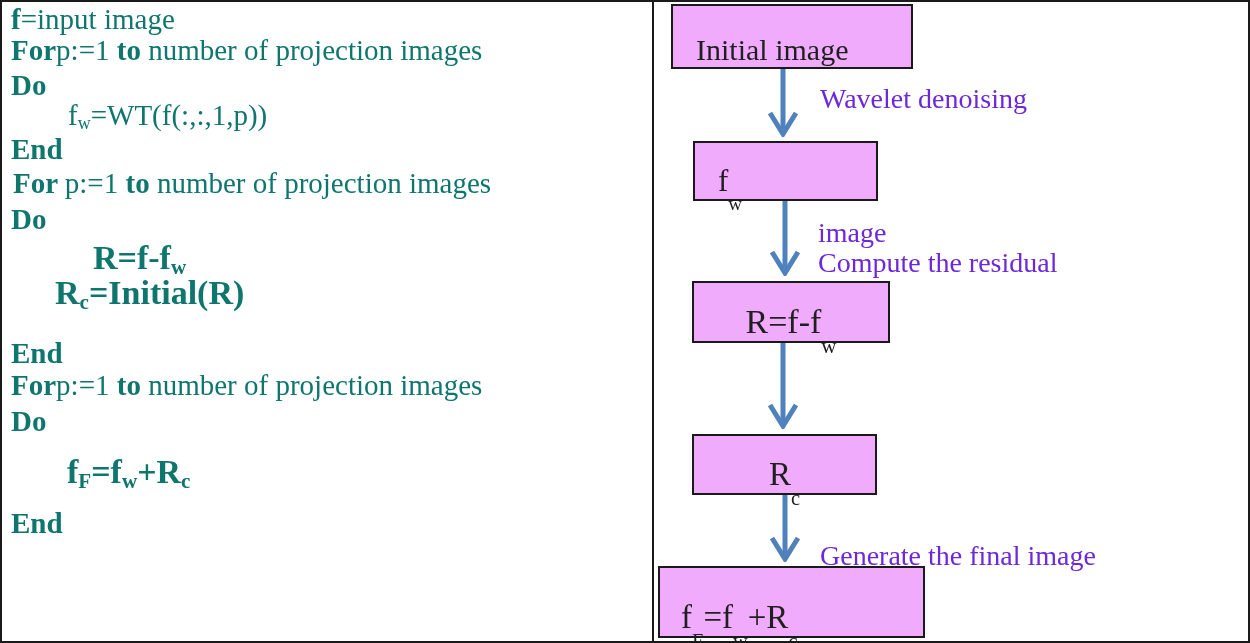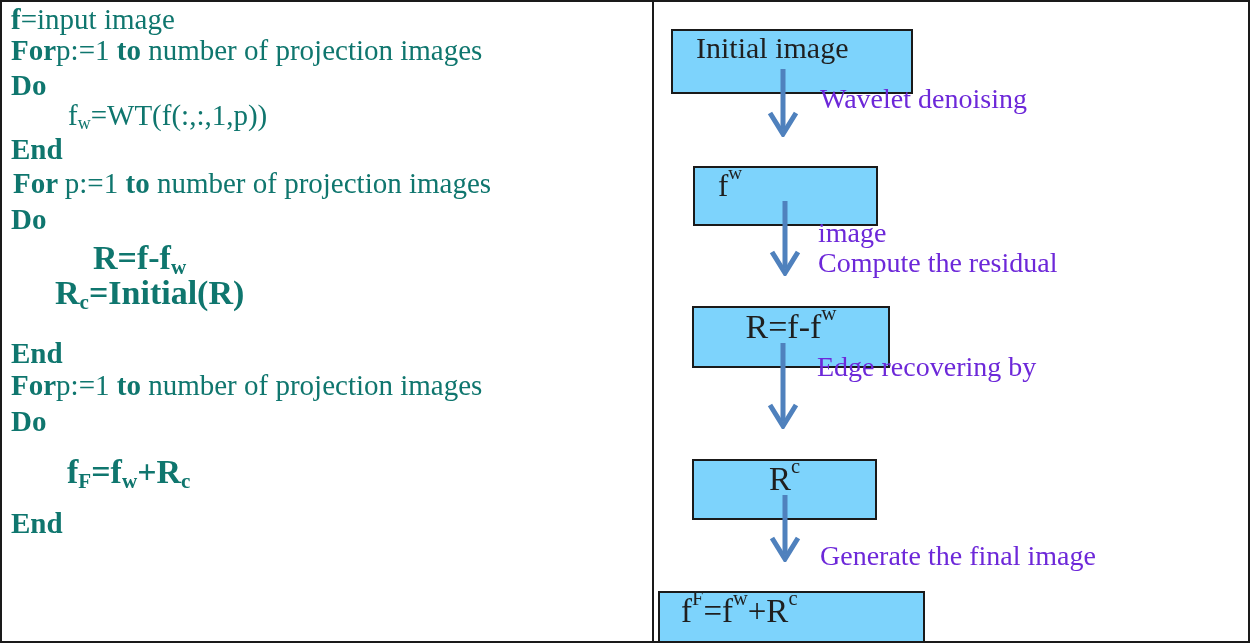--- a/index.html
+++ b/index.html
@@ -35,26 +35,25 @@
     line-height:0;
     vertical-align:baseline;
     position:relative;
     top:0.24em;
   }
   
   .flow-box{
     position:absolute;
     box-sizing:border-box;
     border:2px solid #1a1a1a;
-    background:#7dd3fc;
+    background:#f0abfc;
     display:flex;
-    align-items:flex-start;
+    align-items:flex-end;
     white-space:nowrap;
     color:#1f1f1f;
-    margin-top:25px;
   }
   .flow-box.left-text{justify-content:flex-start;}
   .flow-box.center-text{justify-content:center;}
   .arrow-label{
     position:absolute;
     white-space:nowrap;
     font-size:28px;
     line-height:33px;
     color:#6d28d9;
   }
@@ -122,21 +121,20 @@
     <div class="flow-box center-text" style="left:692px;top:281px;width:198px;height:62px;font-size:34px">
         <span>R=f-f</span>
         <sub>w</sub>
       </div>
 
     <svg class="flow-arrow" style="left:765px;top:343px" width="36" height="86">
       <line x1="18" y1="0" x2="18" y2="78" stroke="#4f81bd"></line>
       <polyline points="5,62 18,83 31,62" stroke="#4f81bd"></polyline>
     </svg>
     <div class="arrow-label loose" style="left:817px;top:346px">
-      <div>Edge recovering by</div>
     </div>
 
     <div class="flow-box center-text" style="left:692px;top:434px;width:185px;height:61px;font-size:33px">
         <span>R</span>
         <sub>c</sub>
       </div>
 
     <svg class="flow-arrow" style="left:767px;top:495px" width="36" height="67">
       <line x1="18" y1="0" x2="18" y2="59" stroke="#4f81bd"></line>
       <polyline points="5,43 18,64 31,43" stroke="#4f81bd"></polyline>

